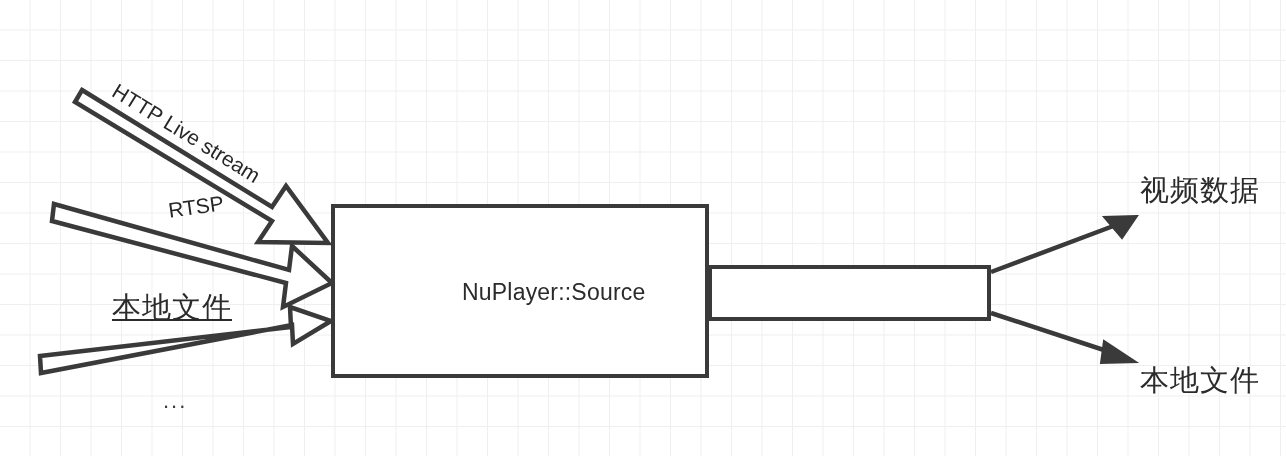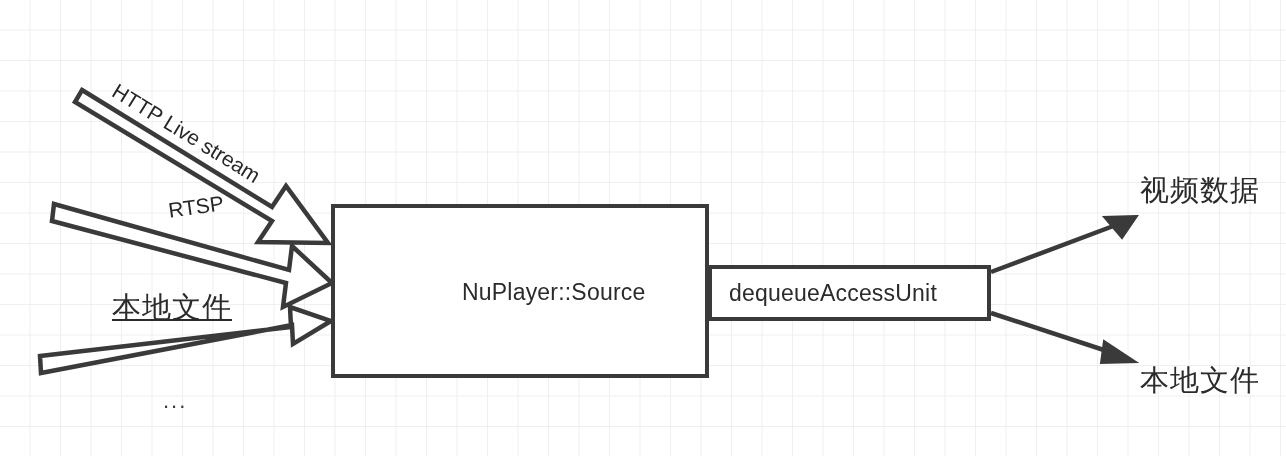--- a/index.html
+++ b/index.html
@@ -84,21 +84,20 @@
 
     <line x1="991" y1="272" x2="1124" y2="222" stroke="#3a3a3a" stroke-width="4.5"></line>
     <polygon points="1137,216 1104,217 1122,238" fill="#3a3a3a" stroke="#3a3a3a" stroke-width="2" stroke-linejoin="miter"></polygon>
 
     <line x1="991" y1="313" x2="1122" y2="356" stroke="#3a3a3a" stroke-width="4.5"></line>
     <polygon points="1136,362 1104,341 1101,363" fill="#3a3a3a" stroke="#3a3a3a" stroke-width="2" stroke-linejoin="miter"></polygon>
   </svg>
 
   <div class="lbl box-text" style="left:418px; top:281px;margin-left:44px;">NuPlayer::Source</div>
 
-  <div class="lbl box-text" style="left:729px; top:282px;">dequeueAccessUnit</div>
 
   <div class="lbl arrow-label rot-http" style="left:120px; top:80px;">HTTP Live stream</div>
 
   <div class="lbl arrow-label" style="left:167px; top:200px; transform:rotate(-8deg); transform-origin:0 0;">RTSP</div>
 
   <div class="lbl cjk" style="left:112px; top:293px;text-decoration:underline;">本地文件</div>
 
   <div class="lbl ellipsis" style="left:163px; top:390px;">...</div>
 
   <div class="lbl cjk" style="left:1140px; top:176px;">视频数据</div>

